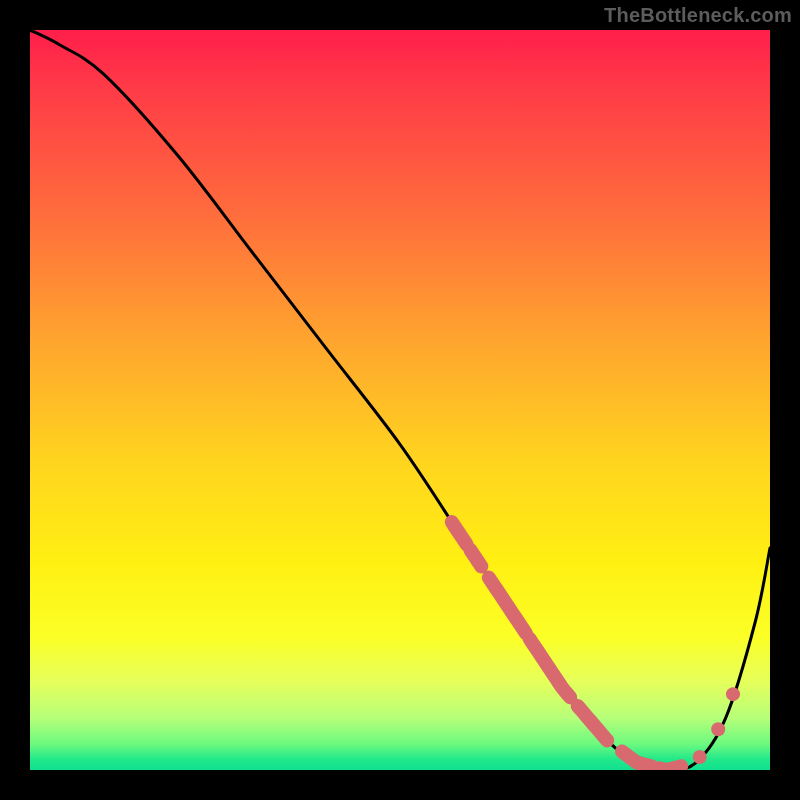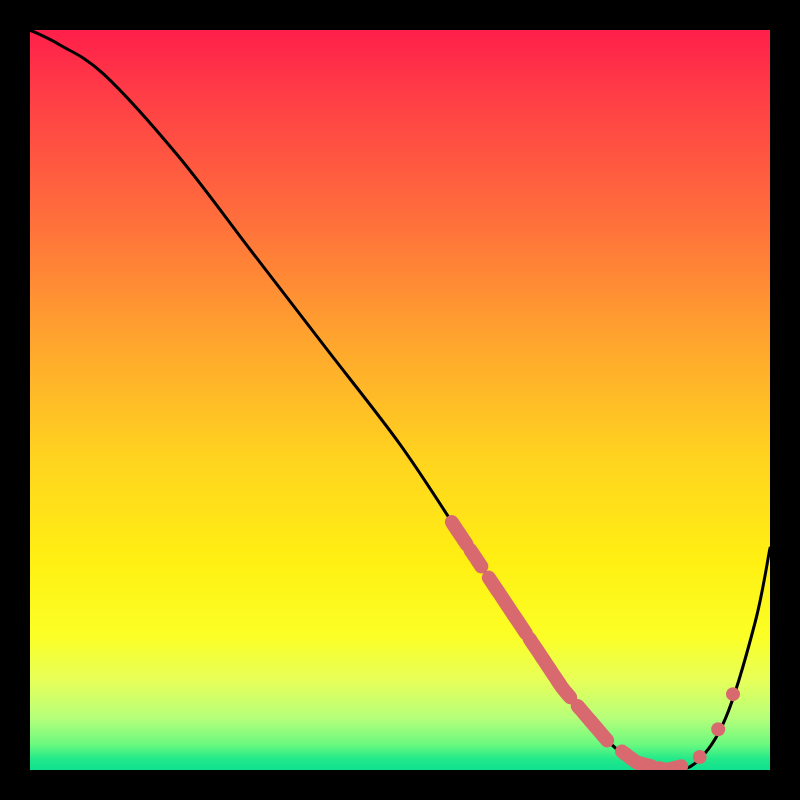--- a/index.html
+++ b/index.html
@@ -51,20 +51,21 @@
     position: absolute;
     inset: 0;
     width: 100%;
     height: 100%;
   }
 </style>
 </head>
 <body>
 
 <div class="stage">
+  <div class="attribution">TheBottleneck.com</div>
 
   <div class="plot">
     <div class="gradient"></div>
     <svg class="curve" viewBox="0 0 740 740" preserveAspectRatio="none">
       <path id="main-curve" fill="none" stroke="#000" stroke-width="3" stroke-linecap="round" d="M 0,0 C 4.933333333333334,2.466666666666678 17.266666666666666,7.400000000000053 29.6,14.800000000000068 C 41.93333333333334,22.200000000000085 54.266666666666666,25.90000000000009 74,44.40000000000009 C 93.73333333333333,62.90000000000009 123.33333333333333,96.20000000000009 148,125.80000000000007 C 172.66666666666666,155.40000000000006 197.33333333333334,189.93333333333334 222,222 C 246.66666666666666,254.06666666666666 271.3333333333333,286.1333333333334 296,318.20000000000005 C 320.6666666666667,350.2666666666667 347.8,383.56666666666666 370,414.4 C 392.2,445.2333333333333 414.4,481 429.2,503.2 C 444,525.4 448.93333333333334,532.8000000000001 458.8,547.6 C 468.6666666666667,562.4 476.0666666666667,573.5 488.40000000000003,592 C 500.73333333333335,610.5 518,638.8666666666667 532.8,658.6 C 547.5999999999999,678.3333333333334 564.8666666666667,698.0666666666666 577.2,710.4 C 589.5333333333334,722.7333333333333 596.9333333333333,727.6666666666667 606.8,732.6 C 616.6666666666666,737.5333333333333 626.5333333333333,740 636.4,740 C 646.2666666666667,740 656.1333333333333,741.2333333333333 666,732.6 C 675.8666666666667,723.9666666666667 685.7333333333332,711.6333333333334 695.5999999999999,688.2 C 705.4666666666666,664.7666666666667 717.8,620.3666666666667 725.1999999999999,592 C 732.5999999999999,563.6333333333333 737.5333333333333,530.3333333333334 740,518"></path>
       <g id="highlights">
           <path d="M 421.79999999999995,492.1 L 422.8571428571429,493.6857142857143 L 423.9142857142857,495.2714285714286 L 424.9714285714286,496.8571428571429 L 426.02857142857147,498.4428571428571 L 427.0857142857143,500.02857142857147 L 428.1428571428571,501.61428571428564 L 429.2,503.2 L 430.25714285714287,504.78571428571433 L 431.3142857142857,506.37142857142857 L 432.37142857142857,507.95714285714286 L 433.42857142857144,509.54285714285714 L 434.4857142857143,511.12857142857143 L 435.5428571428571,512.7142857142857 L 436.59999999999997,514.3" fill="none" stroke="#d86a6f" stroke-width="14" stroke-linecap="round"></path>
           <path d="M 440.29999999999995,519.85 L 441.09285714285716,521.0392857142857 L 441.8857142857143,522.2285714285715 L 442.67857142857144,523.4178571428571 L 443.4714285714286,524.6071428571429 L 444.2642857142857,525.7964285714286 L 445.0571428571429,526.9857142857143 L 445.85,528.175 L 446.6428571428571,529.3642857142856 L 447.4357142857143,530.5535714285714 L 448.2285714285714,531.7428571428571 L 449.02142857142854,532.9321428571429 L 449.81428571428575,534.1214285714285 L 450.6071428571429,535.3107142857143 L 451.4,536.5" fill="none" stroke="#d86a6f" stroke-width="14" stroke-linecap="round"></path>
           <path d="M 458.8,547.6 L 461.4428571428571,551.5642857142857 L 464.0857142857143,555.5285714285715 L 466.7285714285714,559.4928571428571 L 469.3714285714286,563.4571428571429 L 472.01428571428573,567.4214285714286 L 474.6571428571428,571.3857142857142 L 477.3,575.35 L 479.9428571428571,579.3142857142857 L 482.5857142857143,583.2785714285714 L 485.2285714285714,587.2428571428571 L 487.87142857142857,591.2071428571429 L 490.5142857142858,595.1714285714286 L 493.1571428571428,599.1357142857142 L 495.8,603.1" fill="none" stroke="#d86a6f" stroke-width="14" stroke-linecap="round"></path>
           <path d="M 499.50000000000006,608.65 L 502.40714285714284,613.0107142857142 L 505.3142857142858,617.3714285714286 L 508.2214285714286,621.7321428571429 L 511.12857142857143,626.0928571428572 L 514.0357142857142,630.4535714285713 L 516.9428571428572,634.8142857142858 L 519.85,639.175 L 522.7571428571429,643.5357142857142 L 525.6642857142857,647.8964285714286 L 528.5714285714286,652.2571428571429 L 531.4785714285714,656.6178571428571 L 534.3857142857142,660.4499999999999 L 537.2928571428572,663.8416666666667 L 540.1999999999999,667.2333333333333" fill="none" stroke="#d86a6f" stroke-width="14" stroke-linecap="round"></path>

